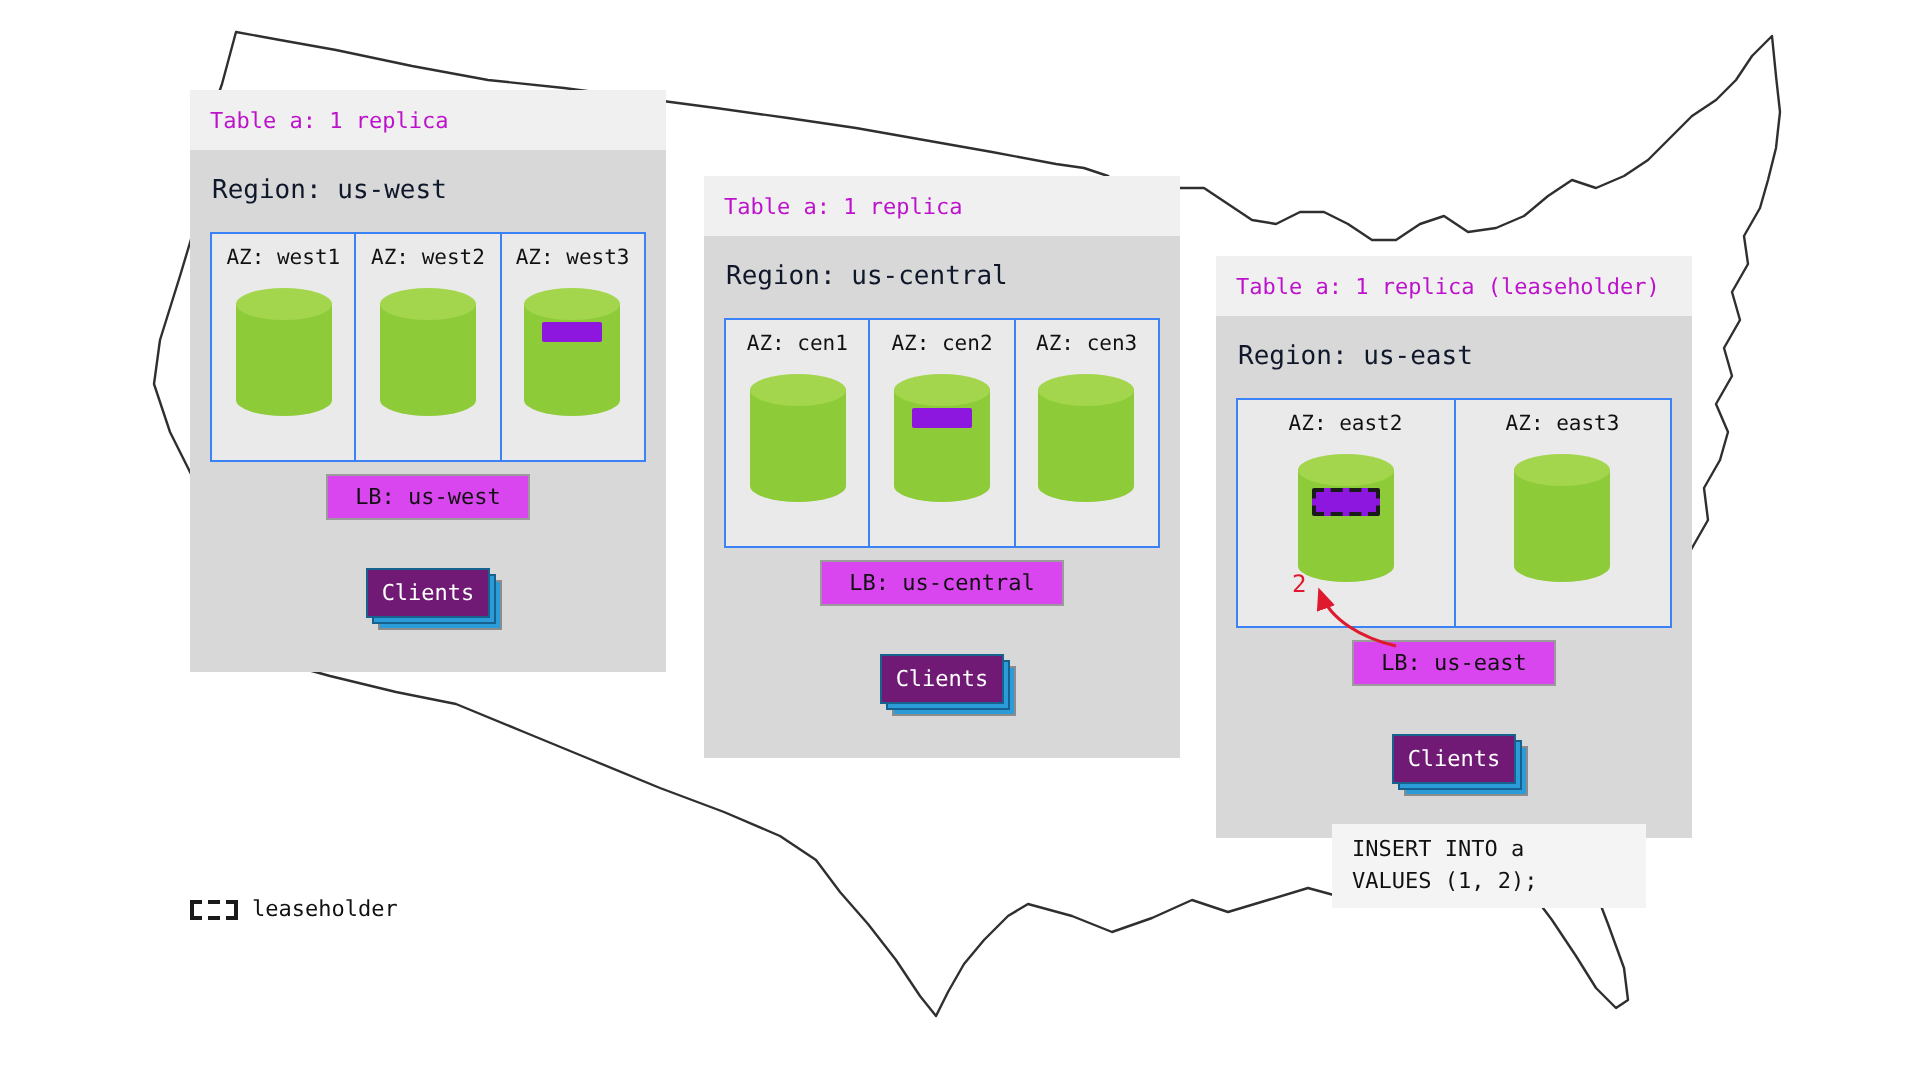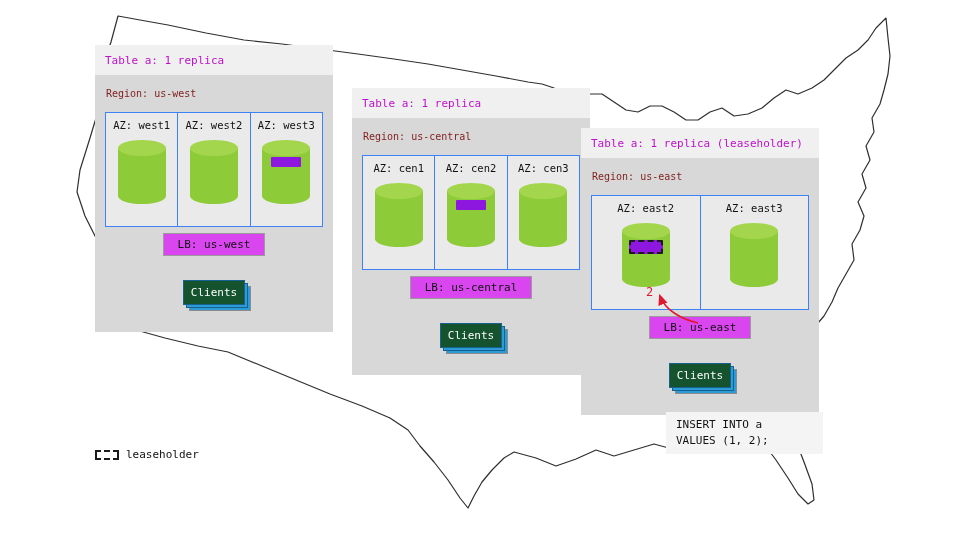--- a/index.html
+++ b/index.html
@@ -5,45 +5,45 @@
   *{margin:0;padding:0;box-sizing:border-box}
   html,body{width:960px;height:540px;overflow:hidden;background:#ffffff;
     font-family:"DejaVu Sans Mono","Liberation Mono",monospace;color:#111}
   #stage{position:relative;width:960px;height:540px}
 
   .map-svg{position:absolute;left:0;top:0;z-index:0}
 
   .panel{position:absolute;width:238px;background:#d8d8d8;z-index:2}
   #panel-west{left:95px;top:45px}
   #panel-central{left:352px;top:88px}
-  #panel-east{left:581px;top:128px}
+  #panel-east{left:608px;top:128px}
 
   .panel-header{background:#f0f0f0;padding:9px 10px 8px;font-size:11px;color:#bd12cb}
   .panel-body{padding:0 10px 27px}
-  .region-title{font-size:10px;padding:13px 2px 13px 1px;color:#7f1d1d}
+  .region-title{font-size:13px;padding:13px 2px 13px 1px;color:#0f172a}
 
   .az-row{display:flex}
   .az{flex:1;display:flex;flex-direction:column;align-items:center;
       padding:6px 0 22px;background:#eaeaea;border:1px solid #3b82f6;margin-left:-1px}
   .az:first-child{margin-left:0}
   .az-label{font-size:10.5px;line-height:13px;white-space:nowrap}
 
   .cyl{position:relative;width:48px;height:64px;margin-top:8px}
   .cyl-body{position:absolute;left:0;top:8px;width:48px;height:48px;background:#8ecb38}
   .cyl-bottom{position:absolute;left:0;top:48px;width:48px;height:16px;border-radius:50%;background:#8ecb38}
   .cyl-top{position:absolute;left:0;top:0;width:48px;height:16px;border-radius:50%;background:#a3d64d}
 
   .replica{position:absolute;left:50%;transform:translateX(-50%);top:17px;
            width:30px;height:10px;background:#8d17de;border-radius:1px;z-index:2}
   .replica.leaseholder{width:34px;height:14px;border:2px dashed #1a1a1a}
 
   .lb{margin:6px auto 0;width:fit-content;background:#d946ef;border:1px solid #9b9b9b;
       font-size:11px;padding:4px 14px;text-align:center;white-space:nowrap}
 
-  .clients{margin:24px auto 0;width:62px;background:#14532d;border:1px solid #17618e;
+  .clients{margin:24px auto 0;width:62px;background:#701a75;border:1px solid #17618e;
       color:#fff;font-size:11px;text-align:center;padding:5px 0;
       box-shadow:3px 3px 0 -1px #2b9cd8,3px 3px 0 0 #17618e,
                  6px 6px 0 -1px #2b9cd8,6px 6px 0 0 #8c8c8c}
 
   .overlay{position:absolute;left:0;top:0;z-index:3;pointer-events:none}
   .step-label{position:absolute;left:646px;top:285px;color:#e01a2e;font-size:12px;z-index:3}
 
   .query-box{position:absolute;left:666px;top:412px;width:157px;background:#f4f4f4;
       font-size:11px;line-height:16px;padding:5px 10px;z-index:2}
 

